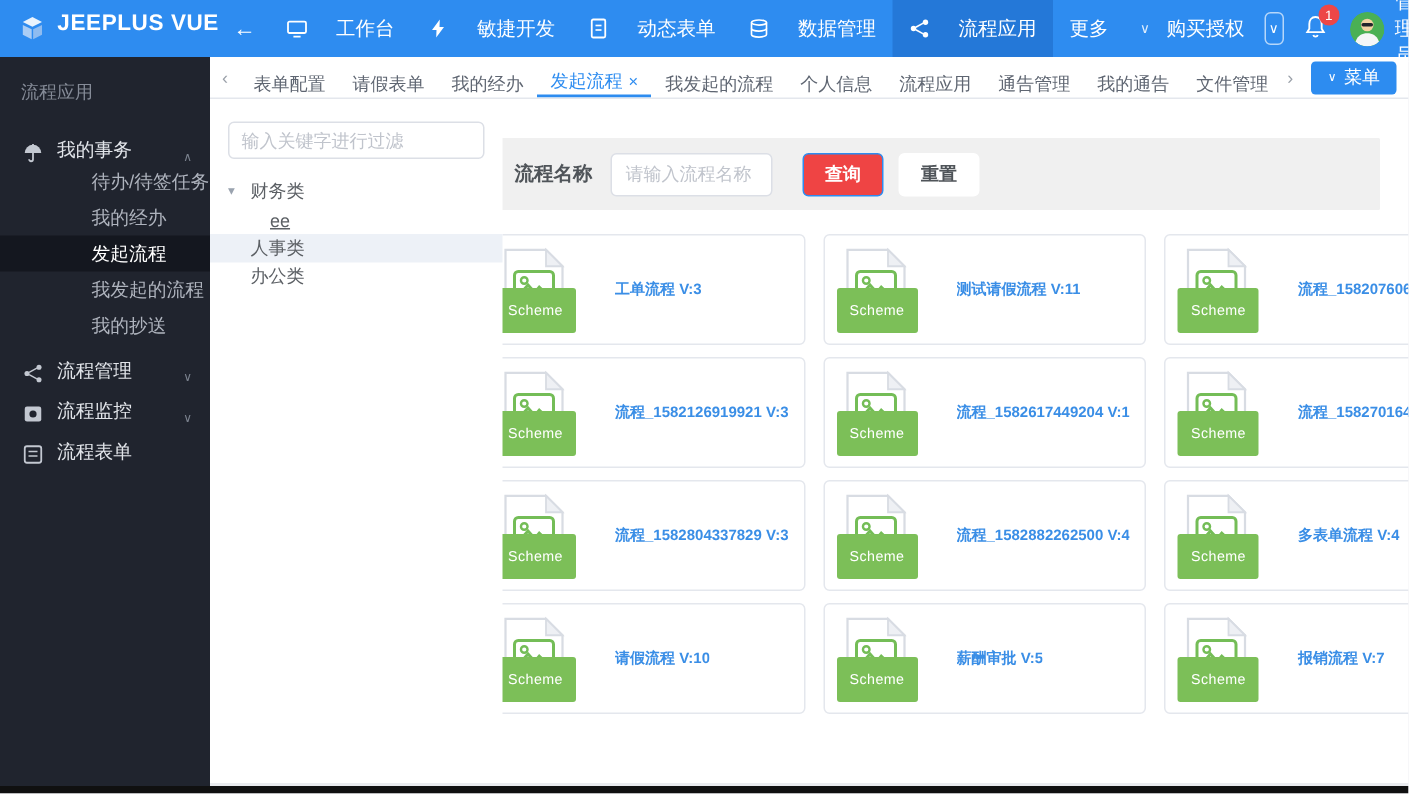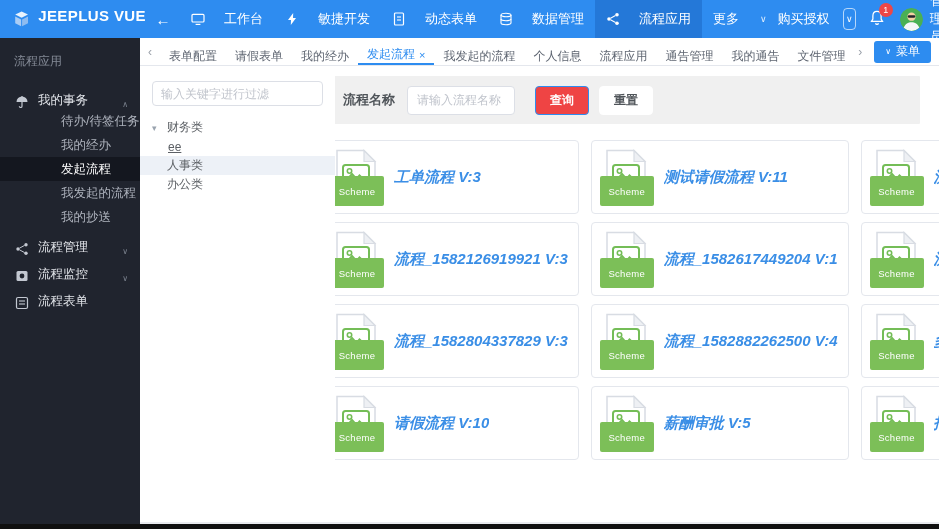--- a/index.html
+++ b/index.html
@@ -57,42 +57,42 @@
   .tree-panel { position:absolute; top:66px; left:140px; width:195px; bottom:7px;
     background:#fff; padding:15px 12px; z-index:5; }
   .tree-filter { width:100%; height:25px; border:1px solid #dcdfe6; border-radius:4px;
     font-size:12px; padding:0 8px; color:#606266; outline:none; font-family:inherit; }
   .tree-filter::placeholder { color:#c0c4cc; }
   .tree { margin-top:12px; color:#5c6065; }
   .tree-row { height:19px; display:flex; align-items:center; cursor:pointer;
     margin:0 -12px; padding:0 12px; }
   .tree-row .caret { width:15px; font-size:9px; color:#9aa3af; flex:none; }
   .tree-row.selected { background:#edf1f7; }
-  .tree-row.child { padding-left:28px;text-decoration:underline; }
+  .tree-row.child { padding-left:40px;text-decoration:underline; }
   
   .main { position:absolute; top:66px; left:313px; right:0; bottom:7px; background:#fff; overflow:hidden; }
-  .filterbar { margin:10px 19px 0 8px; height:48px; background:#f0f0f0; border-radius:1px;
+  .filterbar { margin:26px 19px 0 8px; height:48px; background:#f0f0f0; border-radius:1px;
     display:flex; align-items:center; padding-left:22px; }
   .filter-label { font-size:13px; color:#4f5459; font-weight:bold; margin-right:12px; white-space:nowrap; }
   .filter-input { width:108px; height:29px; border:1px solid #dcdfe6; border-radius:4px;
     background:#fff; font-size:12px; padding:0 9px; color:#14532d; outline:none; font-family:inherit; }
   .filter-input::placeholder { color:#c0c4cc; }
   .btn { height:29px; border-radius:4px; font-size:12px; padding:0 14px; cursor:pointer;
     font-family:inherit; font-weight:bold; }
   .btn-primary { background:#ef4444; border:1px solid #2d8cf0; color:#fff; margin-left:20px; }
   .btn-plain { background:#fff; border:1px solid #fff; color:#4f5459; margin-left:10px; }
   .grid { margin:16px 19px 0 8px; display:grid; grid-template-columns:repeat(3,1fr); gap:8px 12px; }
   .card { height:74px; border:1px solid #e4e7ed; border-radius:4px; background:#fff;
     display:flex; align-items:center; padding:0 10px; cursor:pointer; }
   .file-wrap { position:relative; width:50px; height:56px; flex:none; margin-left:2px; }
   .scheme-badge { position:absolute; left:-4px; bottom:-1px; width:54px; height:30px;
     background:#7cbf58; color:#fff; font-size:9.5px; border-radius:2px;
     display:flex; align-items:center; justify-content:center; letter-spacing:.3px; }
-  .card-title { margin-left:10px; color:#3a8ee6; font-size:15px; font-weight:bold;
-    text-decoration:none; white-space:nowrap; overflow:hidden; text-overflow:ellipsis;font-style:italic; }
+  .card-title { margin-left:26px; color:#3a8ee6; font-size:10px; font-weight:bold;
+    text-decoration:none; white-space:nowrap; overflow:hidden; text-overflow:ellipsis; }
   
   .bottom-strip { position:absolute; left:0; right:0; bottom:0; height:5px; background:#101010; z-index:40; }
 </style>
 </head>
 <body>
 
 <header class="topbar">
   <div class="logo">
     <svg width="24" height="24" viewBox="0 0 24 24">
       <polygon points="12,2.5 20,6.5 12,10.5 4,6.5" fill="#e9f3fd"></polygon>

